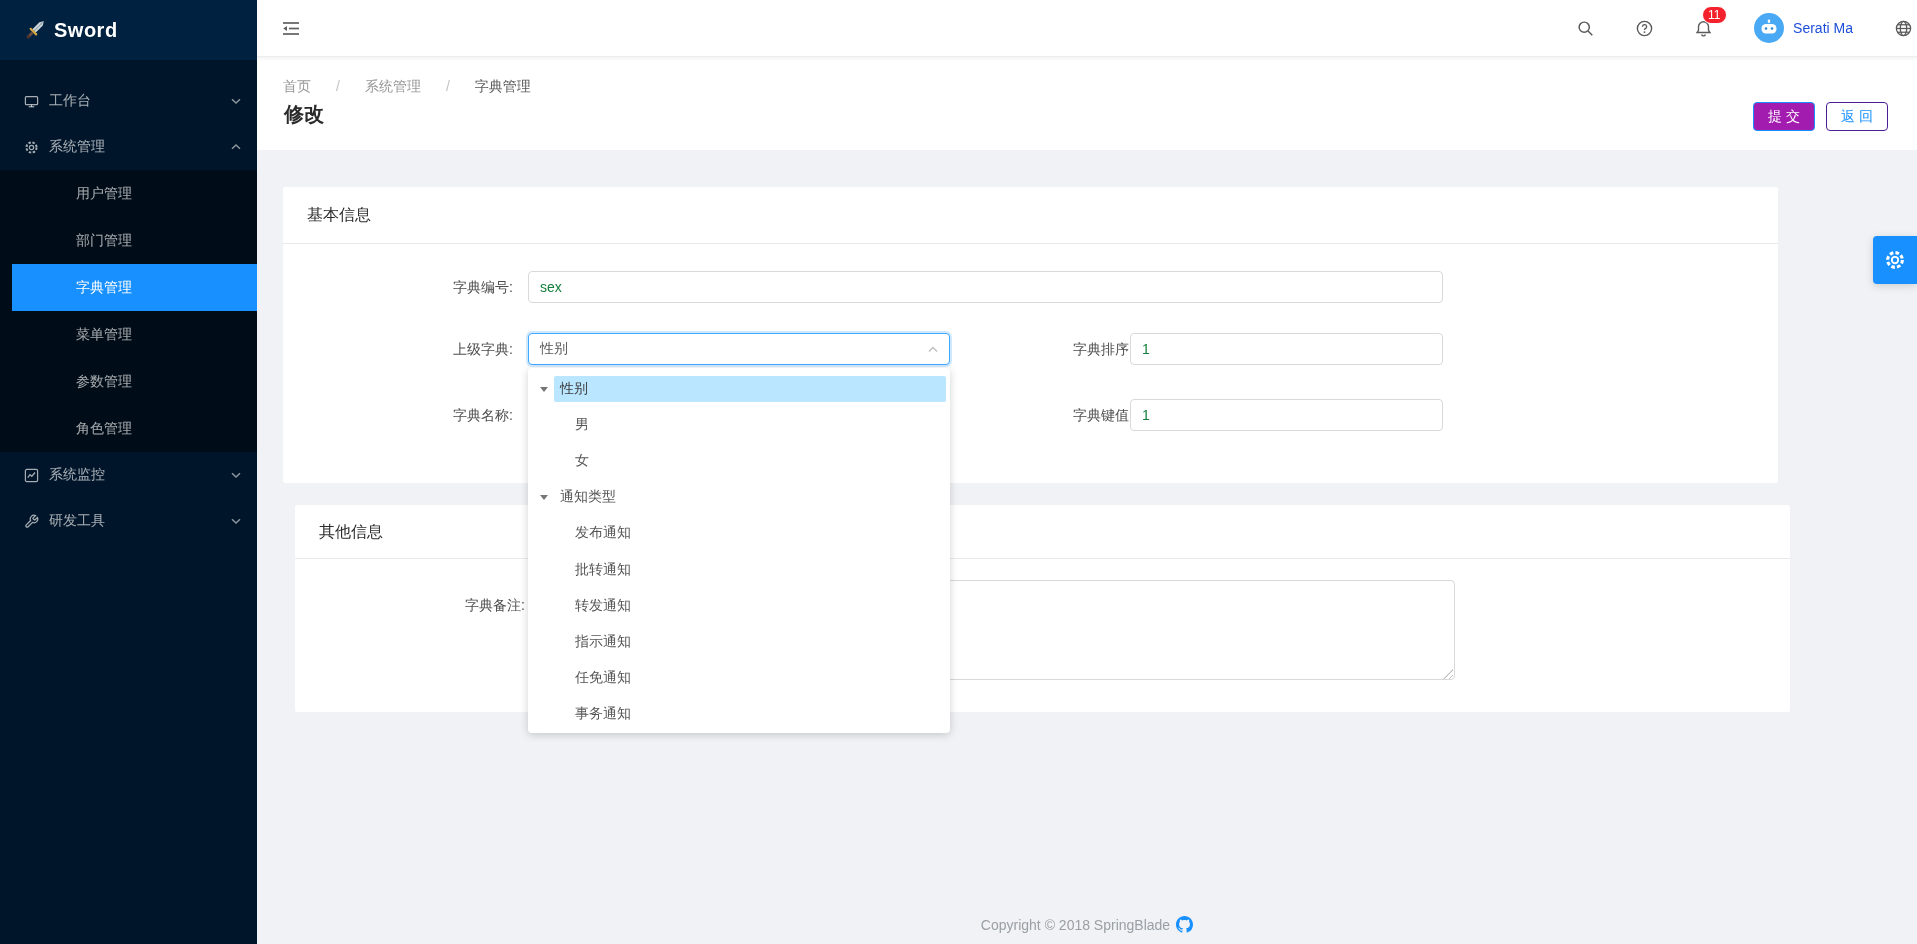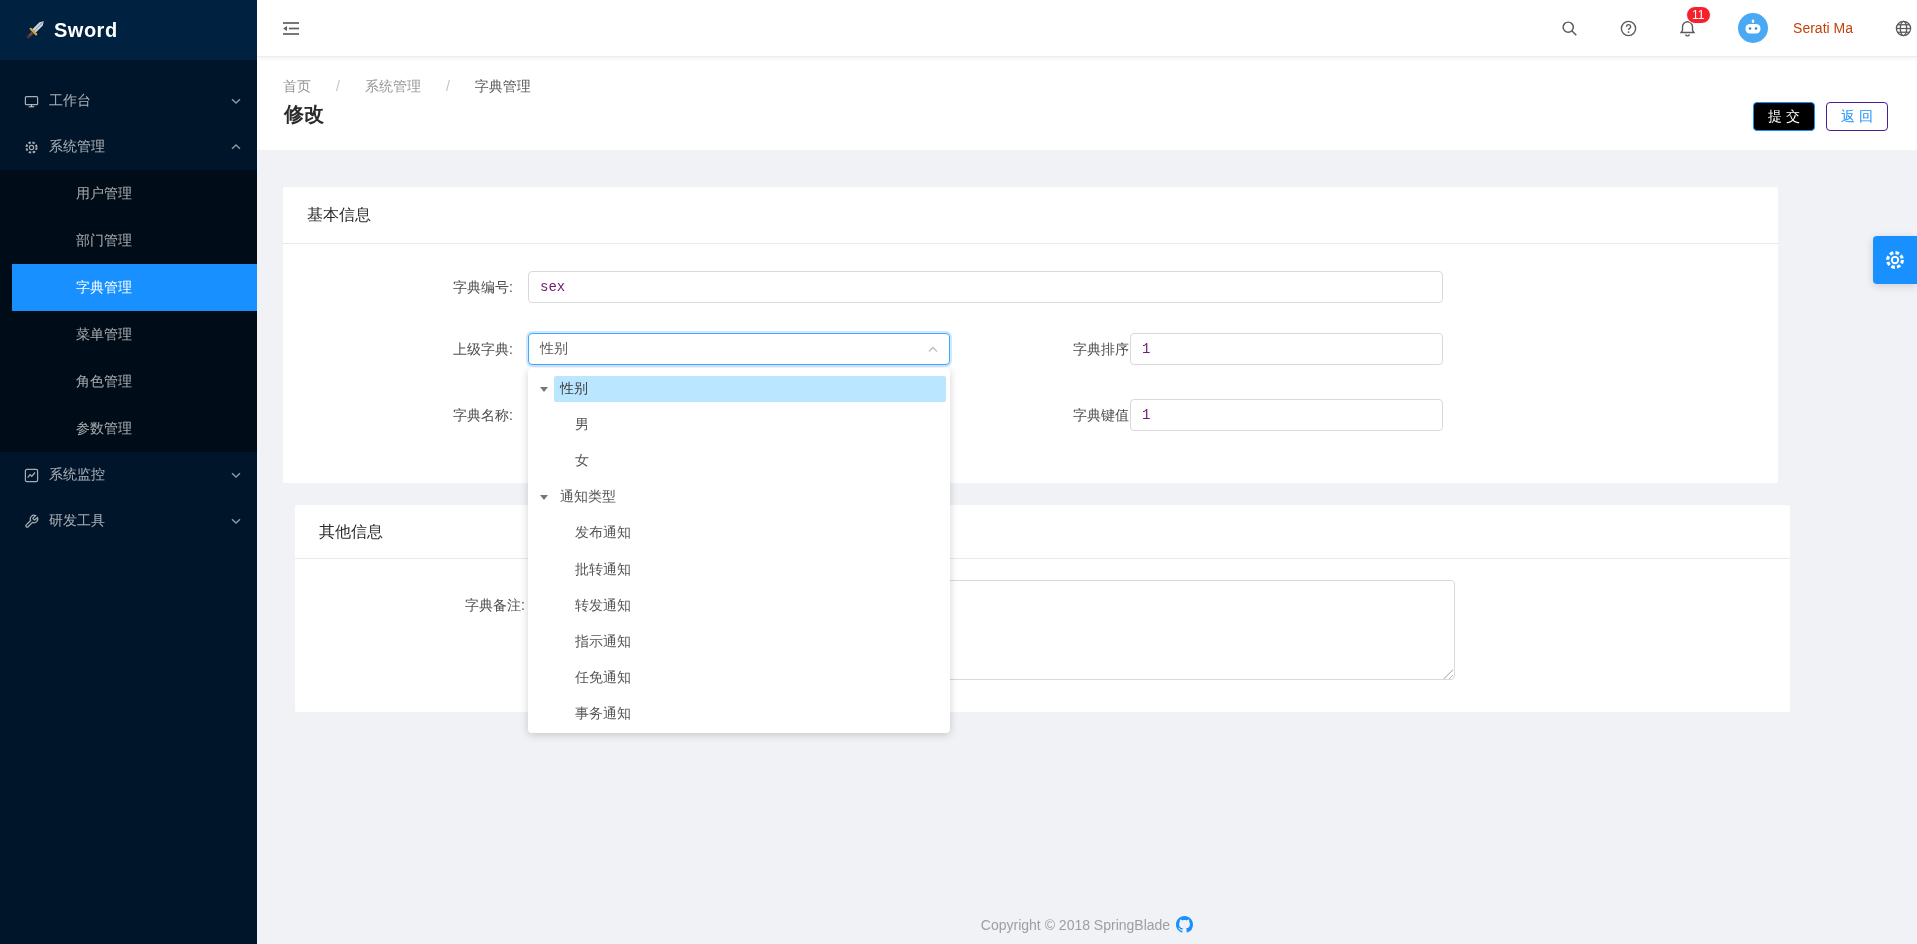--- a/index.html
+++ b/index.html
@@ -29,49 +29,49 @@
             display:flex; align-items:center; border-bottom:1px solid #ededed;
             box-shadow:0 1px 4px rgba(0,21,41,.08); z-index:20; }
   .fold { margin-left:25px; cursor:pointer; display:flex; }
   .topbar-right { margin-left:auto; display:flex; align-items:center; gap:42px; padding-right:5px; }
   .tb-icon { cursor:pointer; display:flex; }
   .bell-wrap { position:relative; }
   .badge { position:absolute; top:-14px; left:7px; background:#f5222d; color:#fff; font-size:12px;
            height:18px; min-width:20px; border-radius:9px; line-height:16px; text-align:center;
            padding:0 5px; border:1px solid #fff; }
   .user { display:flex; align-items:center; gap:9px; cursor:pointer; }
-  .user-name { color:#c2410c;margin-left:16px; }
+  .user-name { color:#1d4ed8; }
 
   
   .page-header { position:absolute; left:257px; top:57px; right:0; height:93px; background:#fff; z-index:5; }
   .breadcrumb { position:absolute; left:26px; top:21px; display:flex; gap:25px; color:#979797; }
   .bc-link { cursor:pointer; }
   .bc-sep { color:#c3c3c3; }
   .bc-current { color:#5a5a5a; }
   .page-title { position:absolute; left:27px; top:44px; font-size:20px; font-weight:600; color:#2b2b2b; }
   .header-actions { position:absolute; right:29px; top:45px; display:flex; gap:11px; }
   .btn { height:29px; min-width:62px; border-radius:4px; font-size:14px; display:flex; align-items:center;
          justify-content:center; cursor:pointer; padding:0 10px; }
-  .btn-primary { background:#000000; color:#fff; border:1px solid #1890ff; }
+  .btn-primary { background:#a21caf; color:#fff; border:1px solid #1890ff; }
   .btn-ghost { background:#fff; color:#1890ff; border:1px solid #4c1d95; }
 
   
   .content { position:absolute; left:257px; top:150px; right:0; bottom:0; background:#f0f2f5; }
   .card { position:absolute; left:26px; width:1495px; background:#fff; border-radius:2px; }
   .card1 { top:37px; height:296px; }
   .card2 { top:355px; height:207px;margin-left:12px; }
   .card-title { position:absolute; left:24px; top:0; height:56px; line-height:56px; font-size:16px; font-weight:500; color:#2b2b2b; }
   .card2 .card-title { height:53px; line-height:53px; }
   .card-divider { position:absolute; left:0; right:0; height:1px; background:#e9e9e9; }
   .card1 .card-divider { top:56px; }
   .card2 .card-divider { top:53px; }
 
   .f-label { position:absolute; width:160px; text-align:right; height:32px; line-height:32px; color:#4d4d4d; }
   .f-input { position:absolute; height:32px; border:1px solid #d9d9d9; border-radius:4px; padding:0 11px;
-             font-size:14px; color:#701a75; background:#fff; outline:none; font-family:Liberation Mono, monospace; }
+             font-size:14px; color:#15803d; background:#fff; outline:none; font-family:Liberation Sans, sans-serif; }
   .f-select { position:absolute; height:32px; border:1px solid #40a9ff; border-radius:4px; background:#fff;
               box-shadow:0 0 0 2px rgba(24,144,255,.2); display:flex; align-items:center;
               padding:0 11px; color:#595959; cursor:pointer; }
   .f-select .sel-caret { margin-left:auto; display:flex; }
   .f-textarea { position:absolute; border:1px solid #d9d9d9; border-radius:4px; padding:6px 11px;
                 font-size:14px; color:#8c8c8c; background:#fff; outline:none; resize:none; font-family:inherit; }
   .grip { position:absolute; left:1148px; top:164px; width:10px; height:10px;
           background:repeating-linear-gradient(135deg, transparent 0px, transparent 3px, #bdbdbd 3px, #bdbdbd 4px);
           clip-path:polygon(100% 0, 100% 100%, 0 100%); }
 
@@ -141,22 +141,22 @@
         <svg width="10" height="10" viewBox="0 0 10 10" fill="none" stroke="rgba(255,255,255,.55)" stroke-width="1.5">
             <polyline points="1,6.8 5,3 9,6.8"></polyline>
           </svg>
       </span>
     </div>
     <div class="submenu">
       <div class="sub-item">用户管理</div>
       <div class="sub-item">部门管理</div>
       <div class="sub-item active">字典管理</div>
       <div class="sub-item">菜单管理</div>
+      <div class="sub-item">参数管理</div>
       <div class="sub-item">角色管理</div>
-      <div class="sub-item">参数管理</div>
     </div>
     <div class="menu-item">
       <span class="mi-icon">
         <svg width="15" height="15" viewBox="0 0 16 16" fill="none" stroke="rgba(255,255,255,.65)" stroke-width="1.3">
           <rect x="1.5" y="1.5" width="13" height="13" rx="1.5"></rect>
             <polyline points="4,10.3 6.4,7 8.3,8.8 11.8,4.8"></polyline>
         </svg>
       </span>
       <span class="mi-label">系统监控</span>
       <span>

